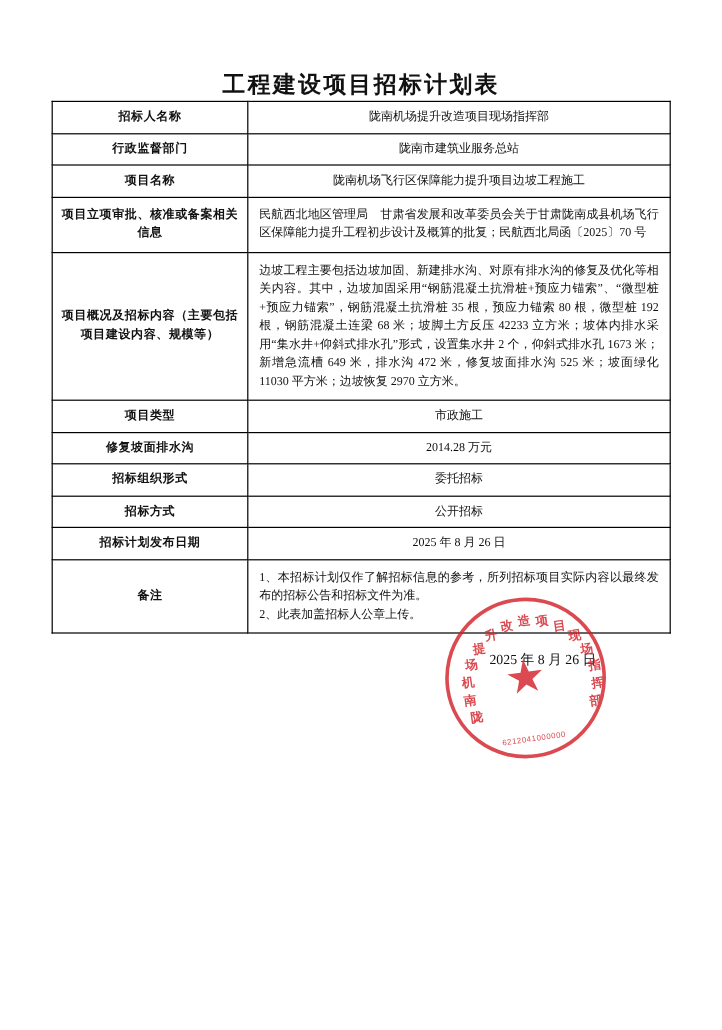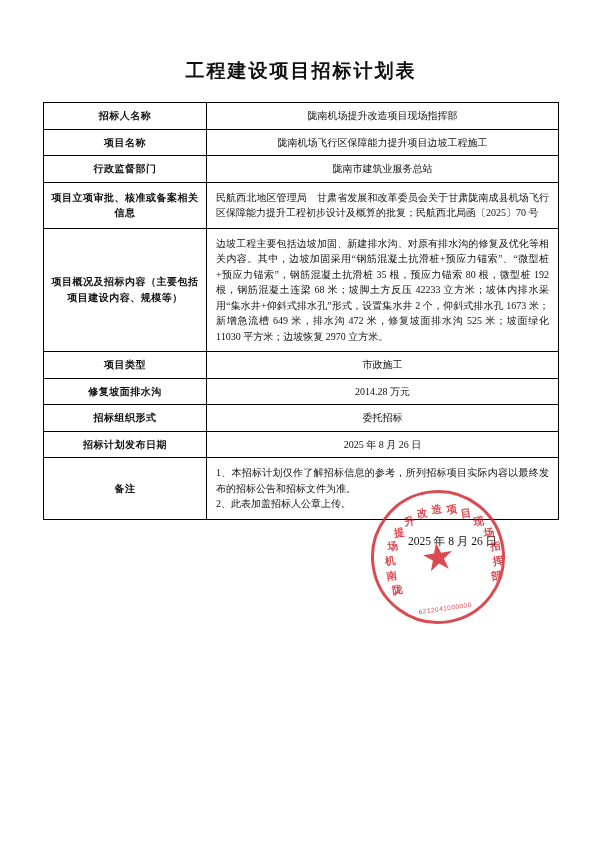--- a/index.html
+++ b/index.html
@@ -21,21 +21,20 @@
     position: relative;
     box-sizing: border-box;
     padding: 0;
   }
   .doc-title {
     text-align: center;
     font-size: 19px;
     font-weight: bold;
     letter-spacing: 2px;
     margin-top: 58px;
-    margin-bottom: 18px;
     font-family: "Liberation Serif", "DejaVu Serif", serif;
   }
   table.main {
     border-collapse: collapse;
     width: 516px;
     margin: 0 auto;
     table-layout: fixed;
   }
   table.main td {
     border: 1px solid #000;
@@ -135,46 +134,50 @@
 
   <div class="doc-title">工程建设项目招标计划表</div>
 
   <table class="main">
     <tbody>
       <tr>
         <td class="label">招标人名称</td>
         <td class="value">陇南机场提升改造项目现场指挥部</td>
       </tr>
       <tr>
+        <td class="label">行政监督部门</td>
+        <td class="value">陇南市建筑业服务总站</td>
+      </tr>
+      <tr>
         <td class="label">项目名称</td>
         <td class="value">陇南机场飞行区保障能力提升项目边坡工程施工</td>
       </tr>
       <tr>
-        <td class="label">行政监督部门</td>
-        <td class="value">陇南市建筑业服务总站</td>
-      </tr>
-      <tr>
         <td class="label">项目立项审批、核准或备案相关信息</td>
         <td class="value just">民航西北地区管理局　甘肃省发展和改革委员会关于甘肃陇南成县机场飞行区保障能力提升工程初步设计及概算的批复；民航西北局函〔2025〕70 号</td>
       </tr>
       <tr>
         <td class="label">项目概况及招标内容（主要包括项目建设内容、规模等）</td>
         <td class="value just">边坡工程主要包括边坡加固、新建排水沟、对原有排水沟的修复及优化等相关内容。其中，边坡加固采用“钢筋混凝土抗滑桩+预应力锚索”、“微型桩+预应力锚索”，钢筋混凝土抗滑桩 35 根，预应力锚索 80 根，微型桩 192 根，钢筋混凝土连梁 68 米；坡脚土方反压 42233 立方米；坡体内排水采用“集水井+仰斜式排水孔”形式，设置集水井 2 个，仰斜式排水孔 1673 米；新增急流槽 649 米，排水沟 472 米，修复坡面排水沟 525 米；坡面绿化 11030 平方米；边坡恢复 2970 立方米。</td>
       </tr>
       <tr>
         <td class="label">项目类型</td>
         <td class="value">市政施工</td>
       </tr>
       <tr>
         <td class="label">修复坡面排水沟</td>
         <td class="value">2014.28 万元</td>
       </tr>
       <tr>
         <td class="label">招标组织形式</td>
         <td class="value">委托招标</td>
+      </tr>
+      <tr>
+        <td class="label">招标方式</td>
+        <td class="value">公开招标</td>
       </tr>
       <tr>
         <td class="label">招标计划发布日期</td>
         <td class="value">2025 年 8 月 26 日</td>
       </tr>
       <tr>
         <td class="label">备注</td>
         <td class="value just" style="white-space: pre-line; margin-left: 41px;">1、本招标计划仅作了解招标信息的参考，所列招标项目实际内容以最终发布的招标公告和招标文件为准。
 2、此表加盖招标人公章上传。</td>
       </tr>

